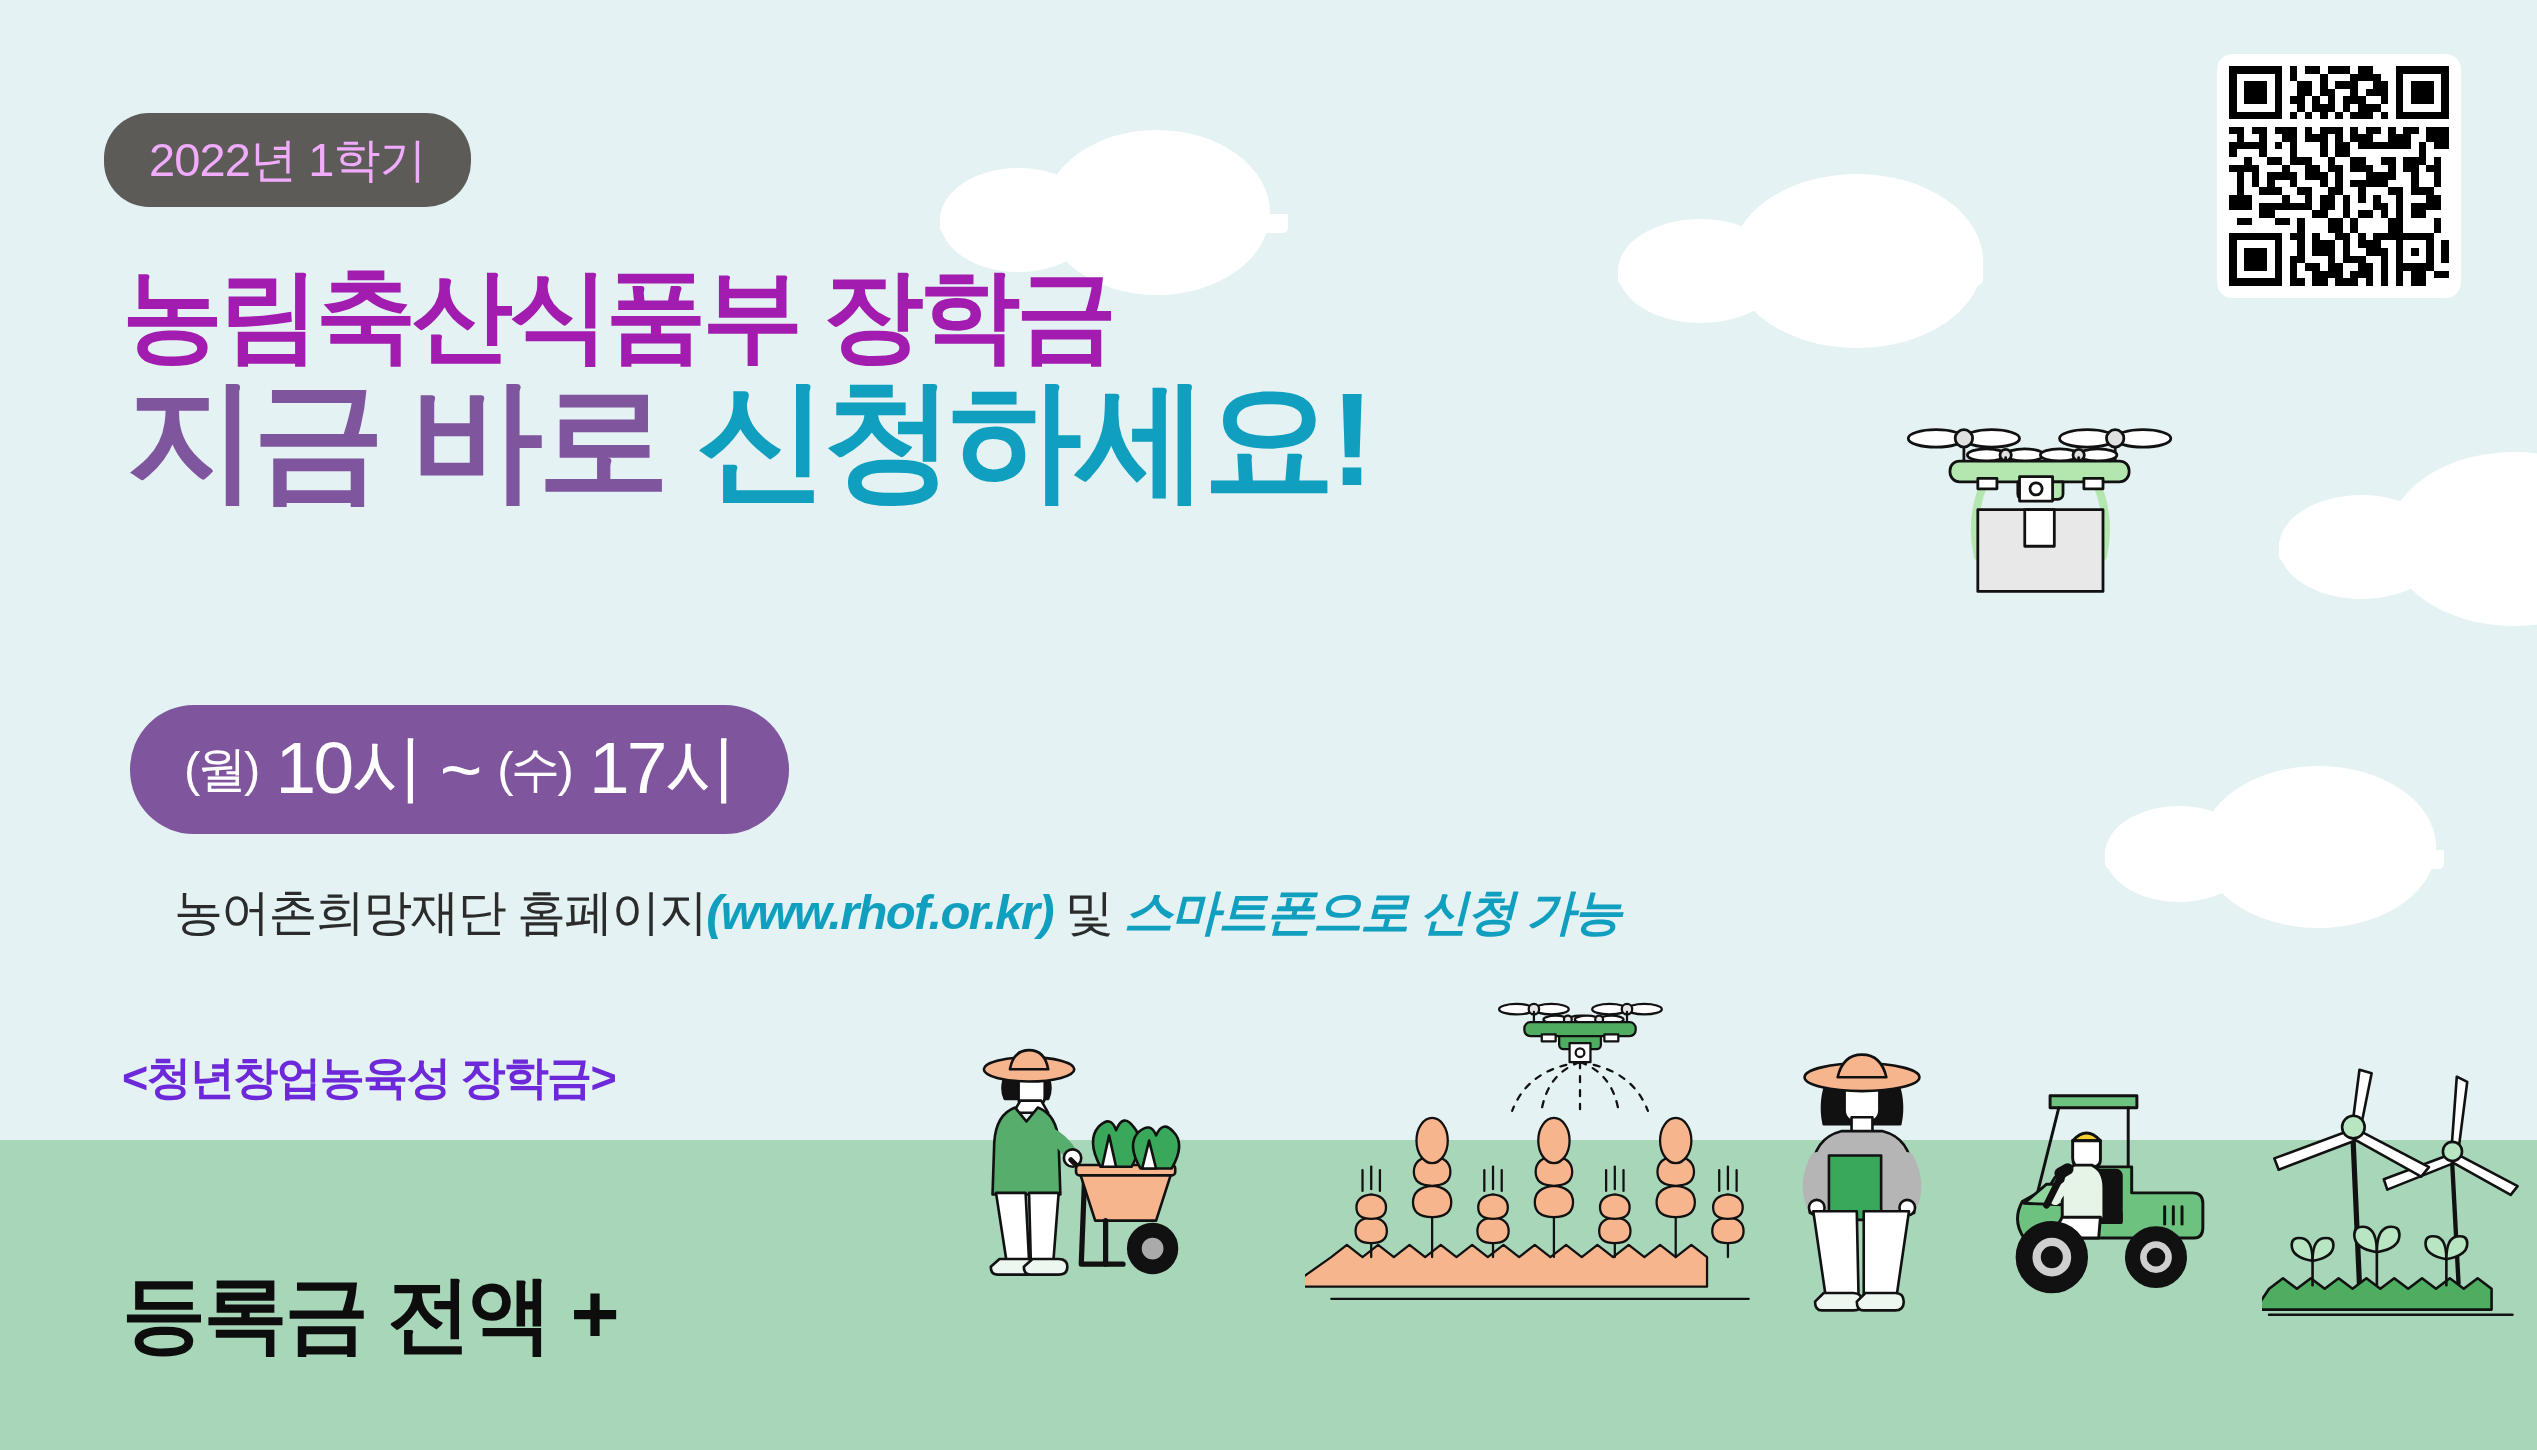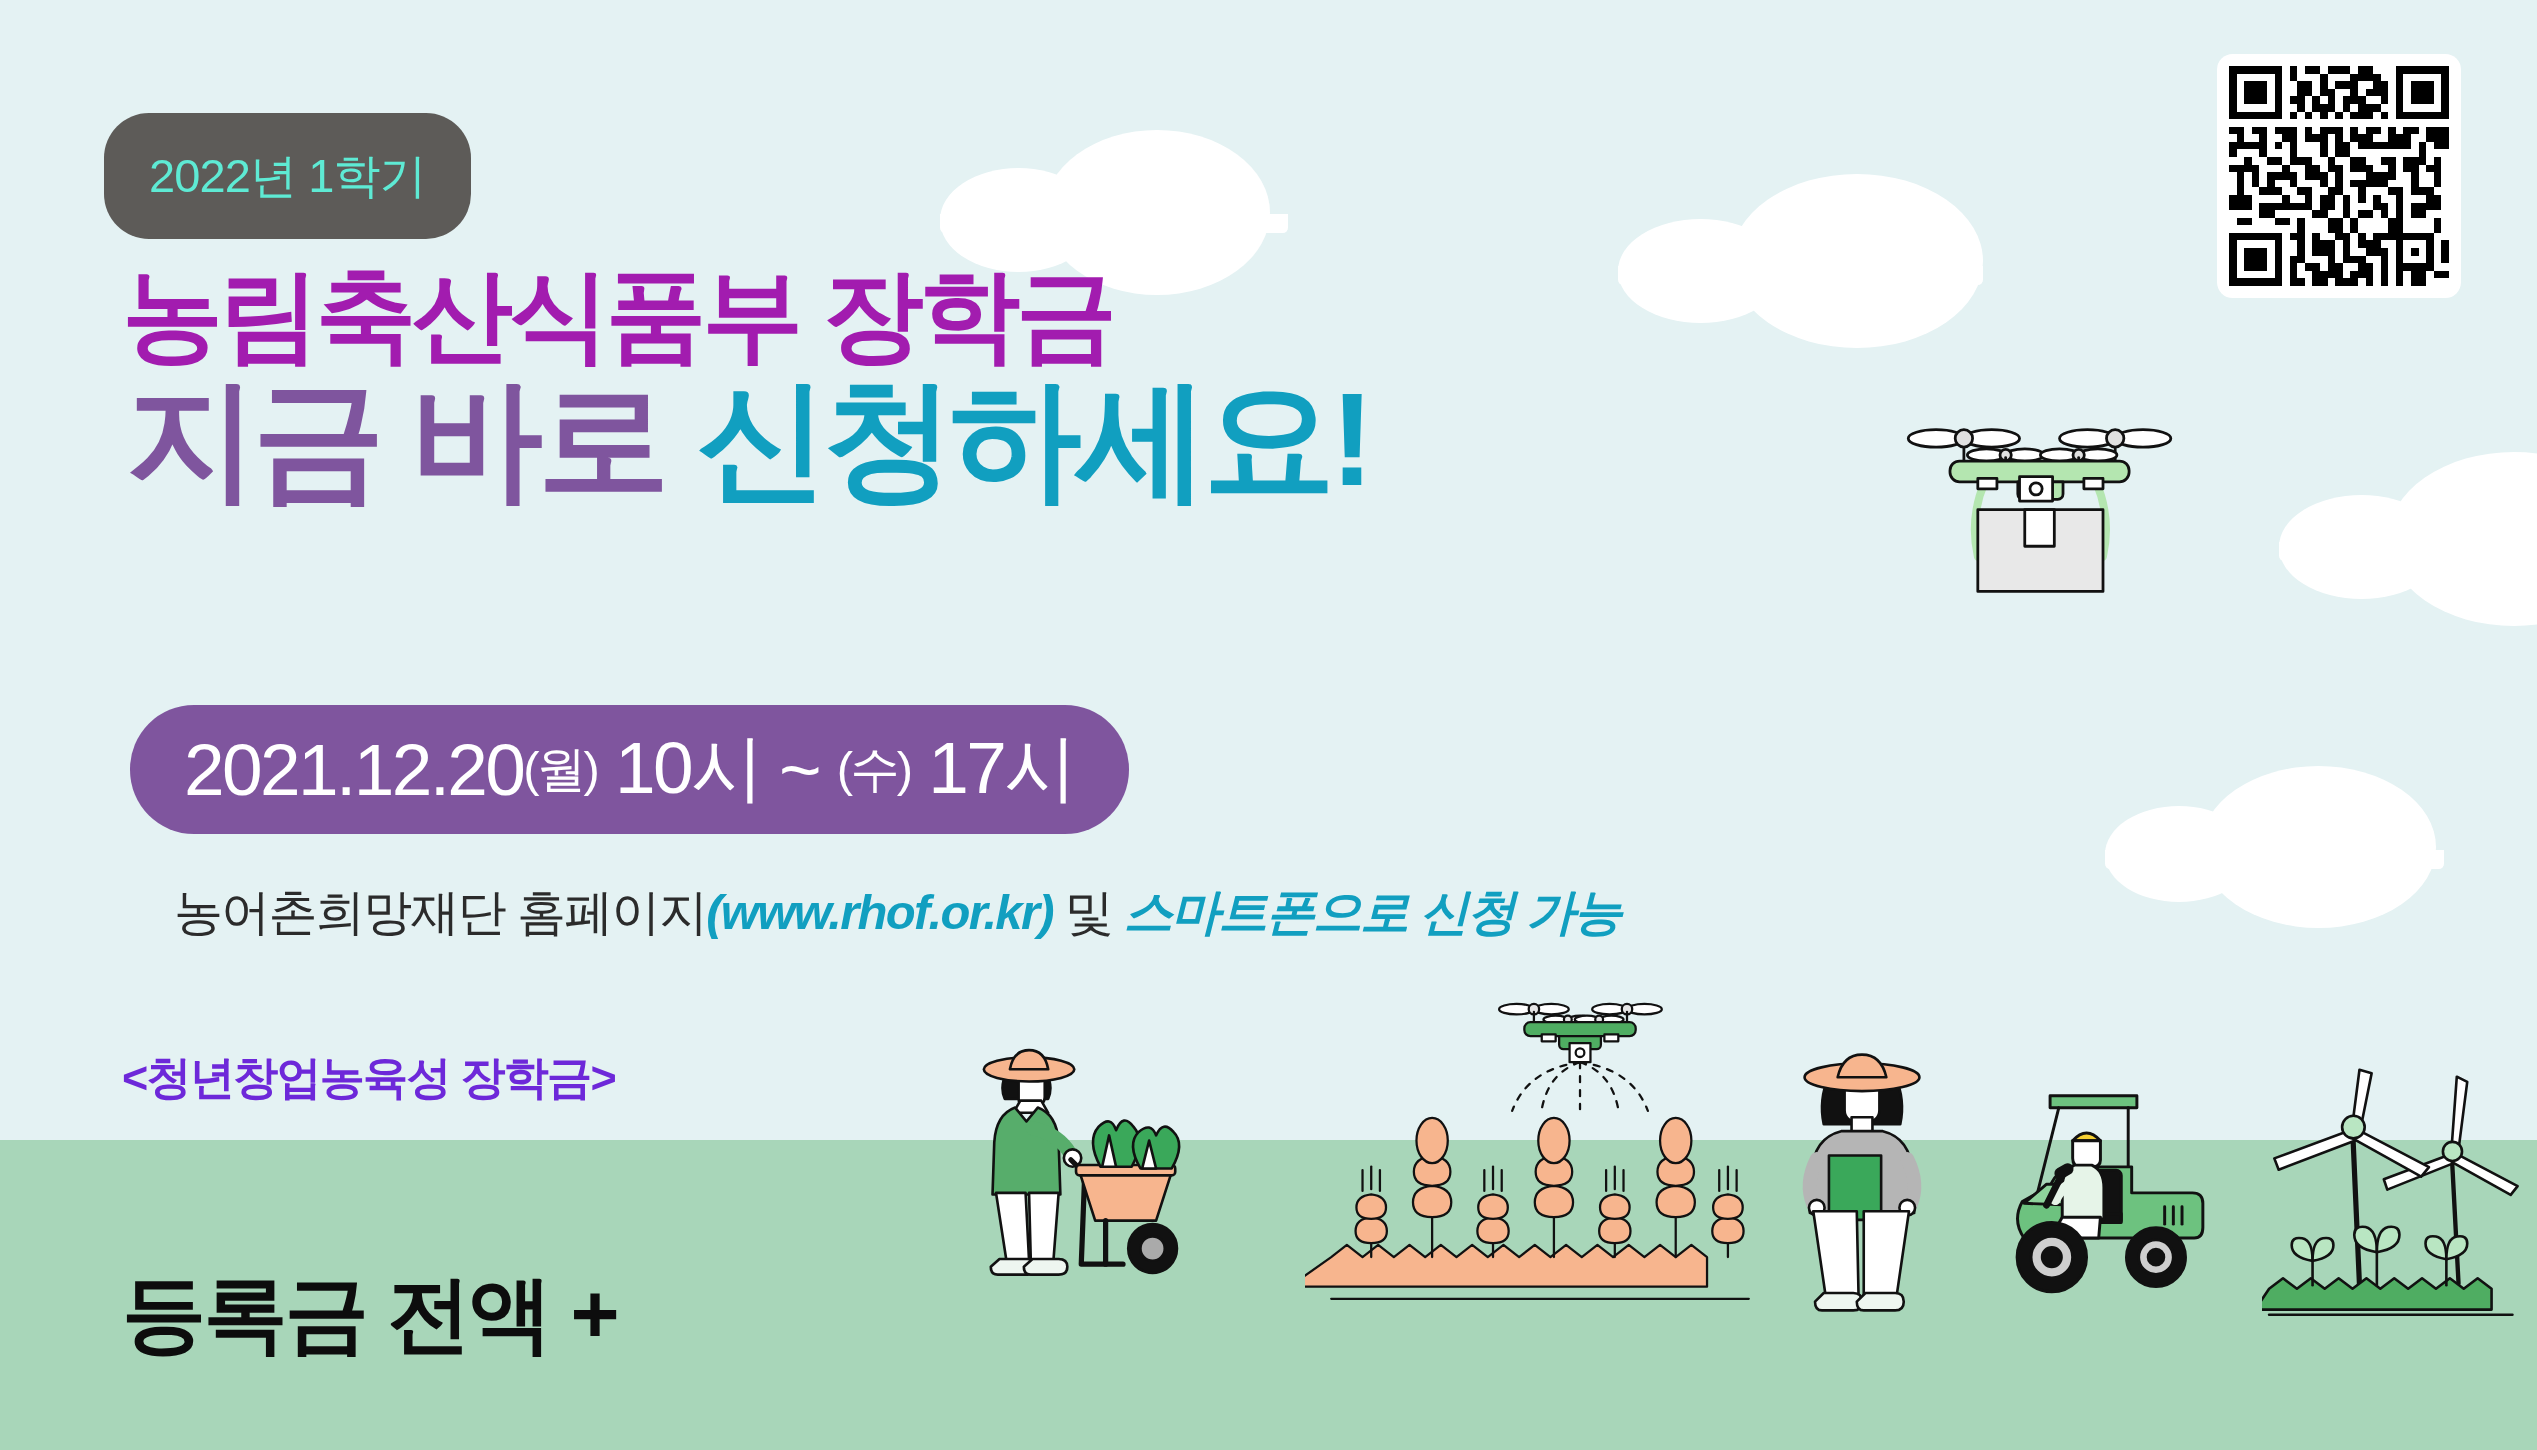--- a/index.html
+++ b/index.html
@@ -45,26 +45,26 @@
     background: #ffffff;
     border-radius: 0 0 5.2px 5.2px;
   }
 
   
   .semester-badge {
     position: absolute;
     left: 104px;
     top: 113px;
     height: 94px;
-    padding: 16px 45px;
+    padding: 0 45px;
     display: flex;
     align-items: center;
     background: #5d5b58;
     border-radius: 45px;
-    color: #5eead4;
+    color: #f0abfc;
     font-size: 47px;
     font-weight: 500;
     letter-spacing: -0.9px;
     white-space: nowrap;
   }
 
   
   .headline-1 {
     position: absolute;
     left: 122px;
@@ -208,21 +208,21 @@
 
   <div class="semester-badge">2022년 1학기</div>
 
   <div class="headline-1">농림축산식품부 장학금</div>
 
   <div class="headline-2">
     <span class="purple">지금 바로 </span><span class="teal">신청하세요!</span>
   </div>
 
   <div class="date-pill">
-    <span>2021.12.20</span><span class="dow">(월)</span>&nbsp;<span>10시</span>&nbsp;<span>~</span>&nbsp;<span class="dow">(수)</span>&nbsp;<span>17시</span>
+    <span class="dow">(월)</span>&nbsp;<span>10시</span>&nbsp;<span>~</span>&nbsp;<span class="dow">(수)</span>&nbsp;<span>17시</span>
   </div>
 
   <div class="site-line">
     <span>농어촌희망재단 홈페이지</span><span class="accent">(www.rhof.or.kr)</span><span> 및 </span><span class="accent">스마트폰으로 신청 가능</span>
   </div>
 
   <div class="sub-title">&lt;청년창업농육성 장학금&gt;</div>
 
   <div class="benefit">
     <div>등록금 전액 +</div>

